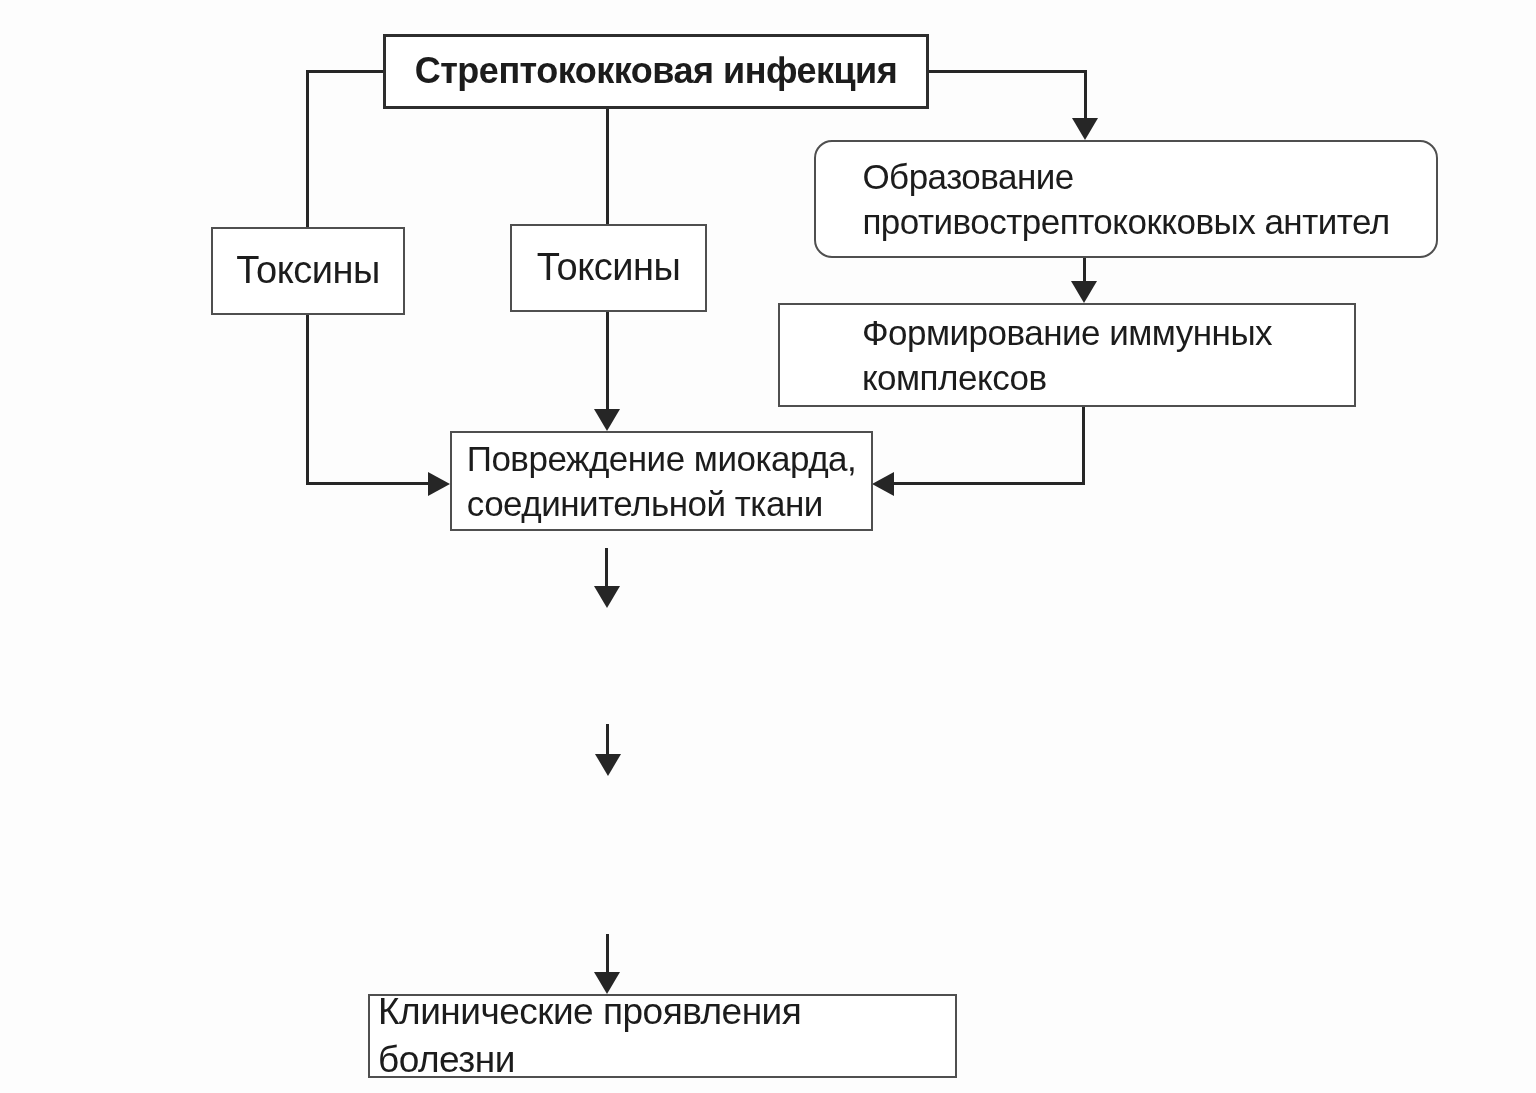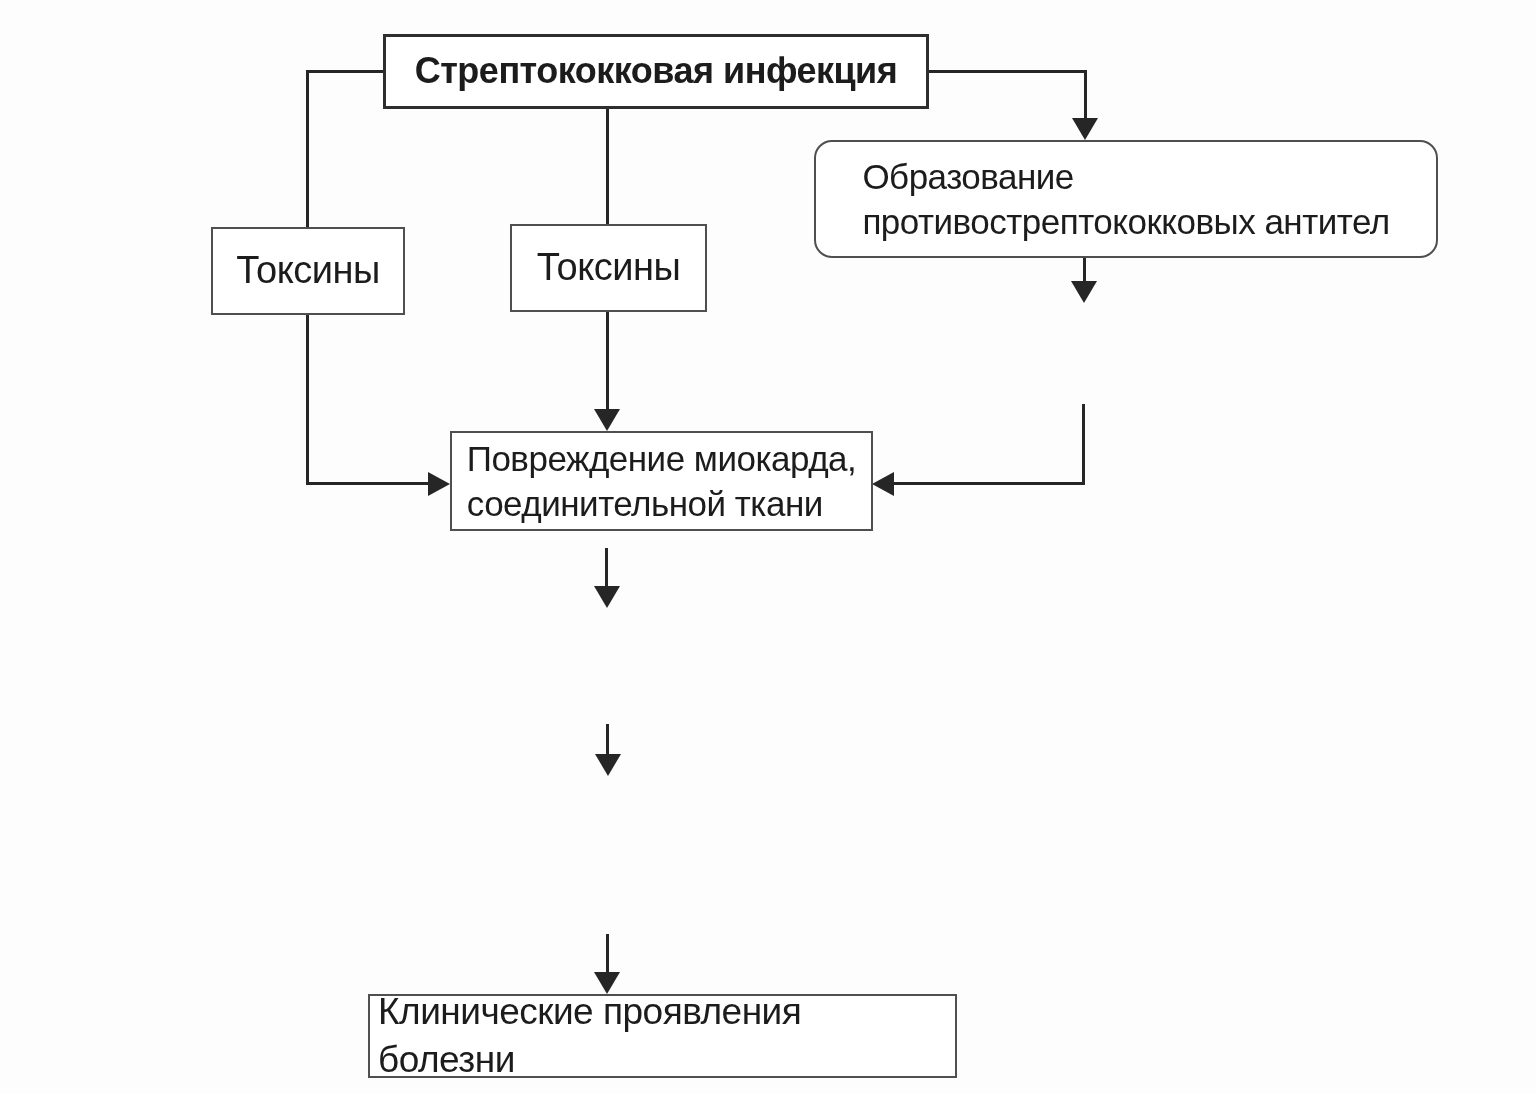--- a/index.html
+++ b/index.html
@@ -131,17 +131,19 @@
   <div class="arrow arrow-down" id="a-inflammation"></div>
 
   <div class="line" id="e-infl-cli-v"></div>
   <div class="arrow arrow-down" id="a-clinical"></div>
 
   <div class="node bold" id="n-infection">Стрептококковая инфекция</div>
   <div class="node" id="n-enzymes">Токсины</div>
   <div class="node" id="n-toxins">Токсины</div>
   <div class="node" id="n-antibodies">Образование
 противострептококковых антител</div>
+  <div class="node" id="n-complexes">Формирование иммунных
+комплексов</div>
   <div class="node" id="n-damage">Повреждение миокарда,
 соединительной ткани</div>
   <div class="node" id="n-clinical">Клинические проявления болезни</div>
 
 </div>
 
 </body></html>

